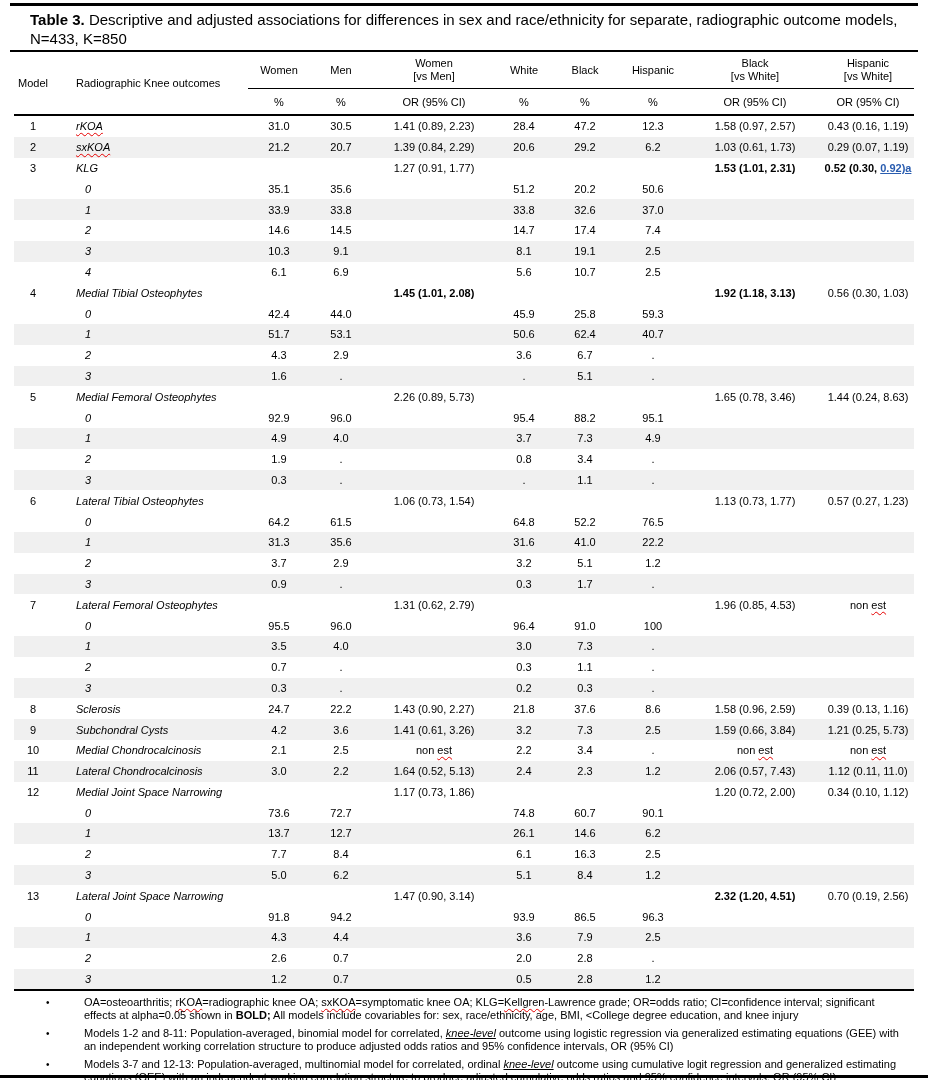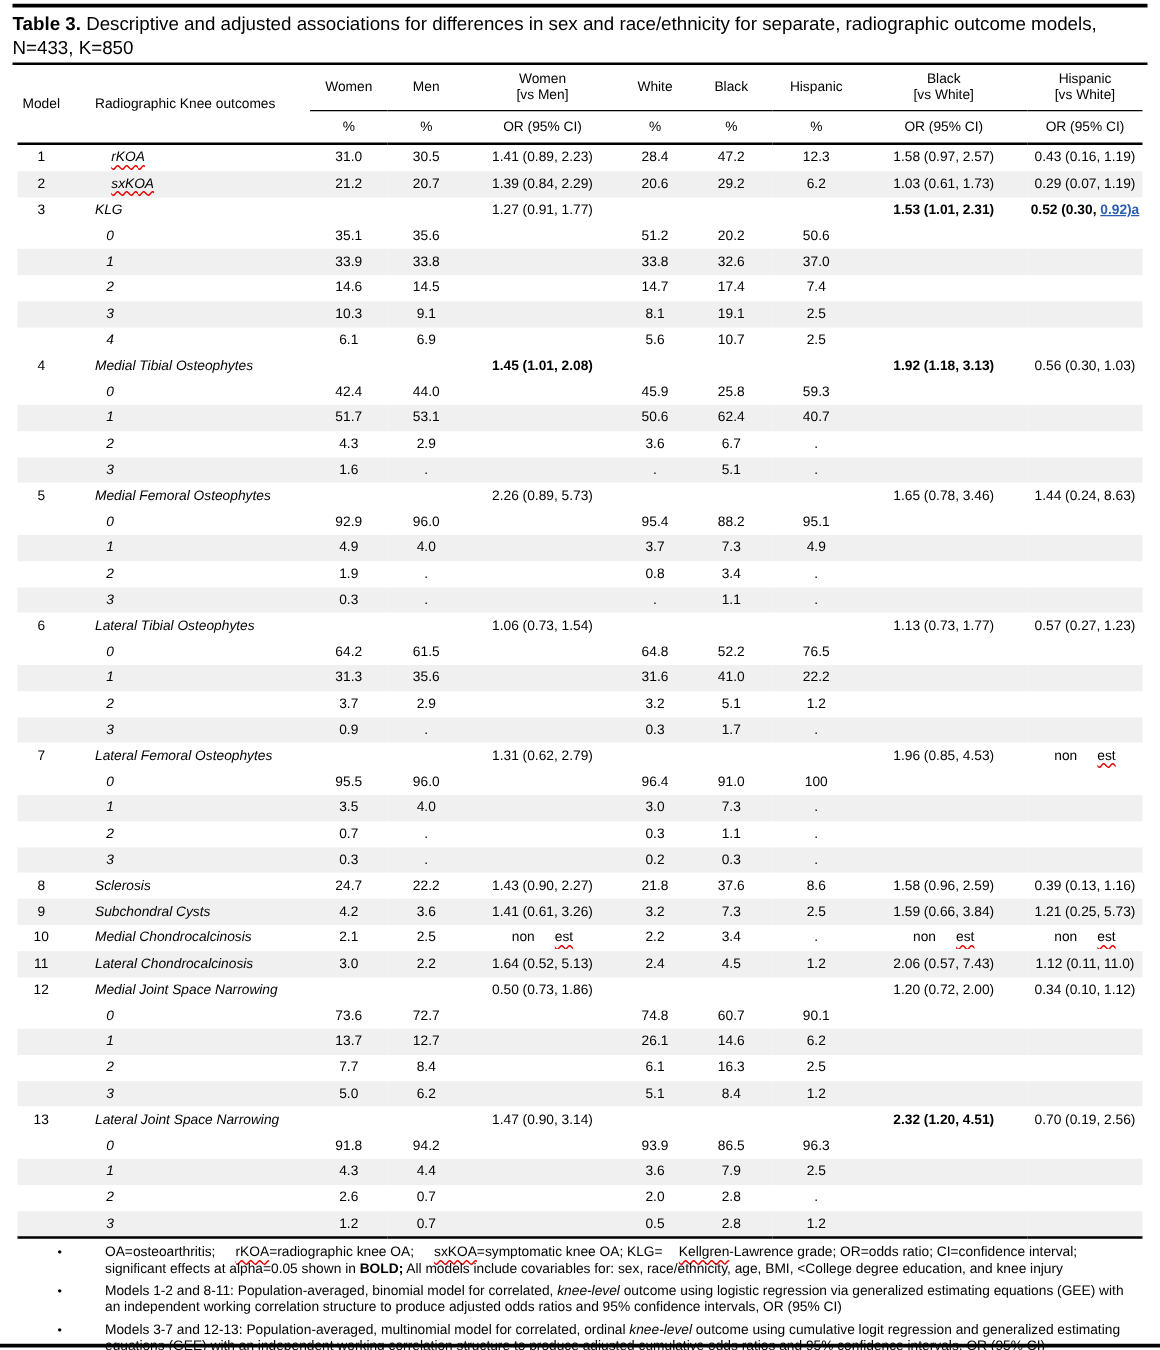--- a/index.html
+++ b/index.html
@@ -1,37 +1,37 @@
 <!DOCTYPE html>
 <html><head>
 <meta charset="utf-8">
 <style>
   html,body{margin:0;padding:0;background:#fff;overflow:hidden;}
   body{width:928px;height:1080px;font-family:"Liberation Sans",sans-serif;color:#000;position:relative;}
   .topbar{height:3px;background:#000;margin:3px 10px 0;}
-  .title{margin:4px 12px 2px 10px;font-size:15px;line-height:19px;letter-spacing:0;}
+  .title{margin:4px 12px 2px 30px;font-size:15px;line-height:19px;letter-spacing:0;}
   .title .b{font-weight:bold;}
   .title-rule{height:2px;background:#000;margin:2px 10px 0;}
   table{border-collapse:collapse;table-layout:fixed;width:900px;margin:0 14px;}
   thead th{font-weight:normal;font-size:11px;padding:0;vertical-align:middle;text-align:center;white-space:nowrap;}
   thead tr.h1 th{height:36px;}
   thead tr.h2 th{height:25px;border-bottom:2px solid #000;}
   thead tr.h1 th.colhead{border-bottom:1px solid #000;}
   thead th.span2{border-bottom:2px solid #000;margin-left:40px;}
   th.outcol{text-align:left;padding-left:24px;}
   .hl{line-height:13px;}
   tbody td{font-size:11px;height:20.8px;padding:0;text-align:center;vertical-align:middle;white-space:nowrap;line-height:12px;}
   tbody td.c-label{text-align:left;font-style:italic;padding-left:24px;}
   tbody td.c-label.indent{padding-left:33px;}
   tr.shaded{background:#f0f0f0;}
   table{border-bottom:2px solid #000;}
   .b{font-weight:bold;}
-  .sq{text-decoration:underline;text-decoration-style:wavy;text-decoration-color:#e60000;text-decoration-thickness:1px;text-underline-offset:2px;margin-left:13px;}
+  .sq{text-decoration:underline;text-decoration-style:wavy;text-decoration-color:#e60000;text-decoration-thickness:1px;text-underline-offset:2px;}
   .blue{color:#2a5db0;text-decoration:underline;text-decoration-color:#2a5db0;text-underline-offset:1px;margin-top:36px;}
-  .iu{font-style:italic;}
+  .iu{font-style:italic;text-decoration:underline;}
   .footnotes{margin:5px 10px 0 0;}
   .fn{display:flex;margin-bottom:5px;}
   .fn-bullet{width:38px;padding-left:46px;font-size:10px;line-height:13px;flex:none;}
   .fn-text{flex:1;font-size:11px;line-height:13px;padding-right:14px;}
   .bottombar{position:absolute;left:0;right:0;bottom:2px;height:3px;background:#000;}
 </style>
 </head>
 <body>
 
 <div class="topbar"></div>
@@ -469,31 +469,31 @@
         <td class="c-or_bw"><span>non </span><span class="sq">est</span></td>
         <td class="c-or_hw"><span>non </span><span class="sq">est</span></td>
       </tr>
       <tr class="shaded">
         <td class="c-model"><span>11</span></td>
         <td class="c-label"><span>Lateral Chondrocalcinosis</span></td>
         <td class="c-women"><span>3.0</span></td>
         <td class="c-men"><span>2.2</span></td>
         <td class="c-or_wm"><span>1.64 (0.52, 5.13)</span></td>
         <td class="c-white"><span>2.4</span></td>
-        <td class="c-black"><span>4.5</span></td>
+        <td class="c-black"><span>2.3</span></td>
         <td class="c-hispanic"><span>1.2</span></td>
         <td class="c-or_bw"><span>2.06 (0.57, 7.43)</span></td>
         <td class="c-or_hw"><span>1.12 (0.11, 11.0)</span></td>
       </tr>
       <tr>
         <td class="c-model"><span>12</span></td>
         <td class="c-label"><span>Medial Joint Space Narrowing</span></td>
         <td class="c-women"></td>
         <td class="c-men"></td>
-        <td class="c-or_wm"><span>0.50 (0.73, 1.86)</span></td>
+        <td class="c-or_wm"><span>1.17 (0.73, 1.86)</span></td>
         <td class="c-white"></td>
         <td class="c-black"></td>
         <td class="c-hispanic"></td>
         <td class="c-or_bw"><span>1.20 (0.72, 2.00)</span></td>
         <td class="c-or_hw"><span>0.34 (0.10, 1.12)</span></td>
       </tr>
       <tr>
         <td class="c-model"></td>
         <td class="c-label indent"><span>0</span></td>
         <td class="c-women"><span>73.6</span></td>

